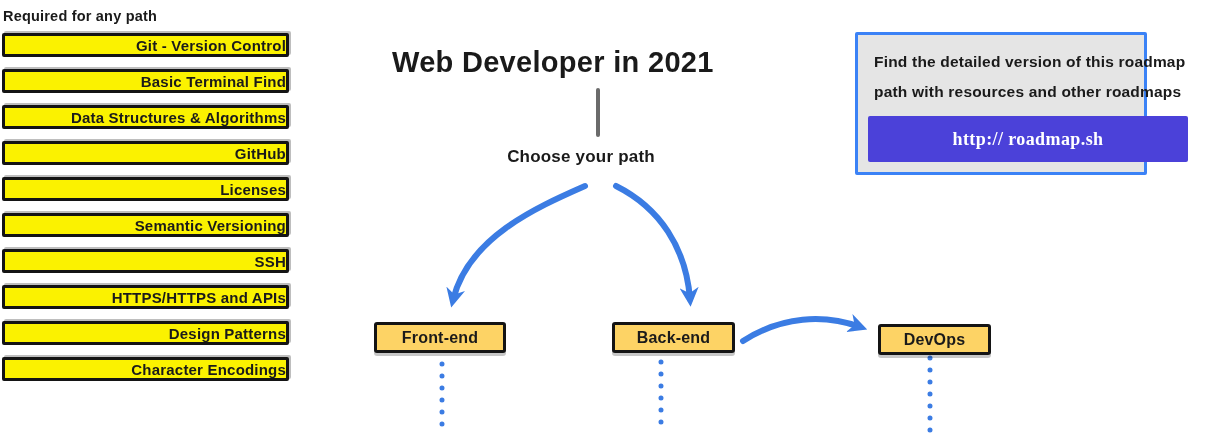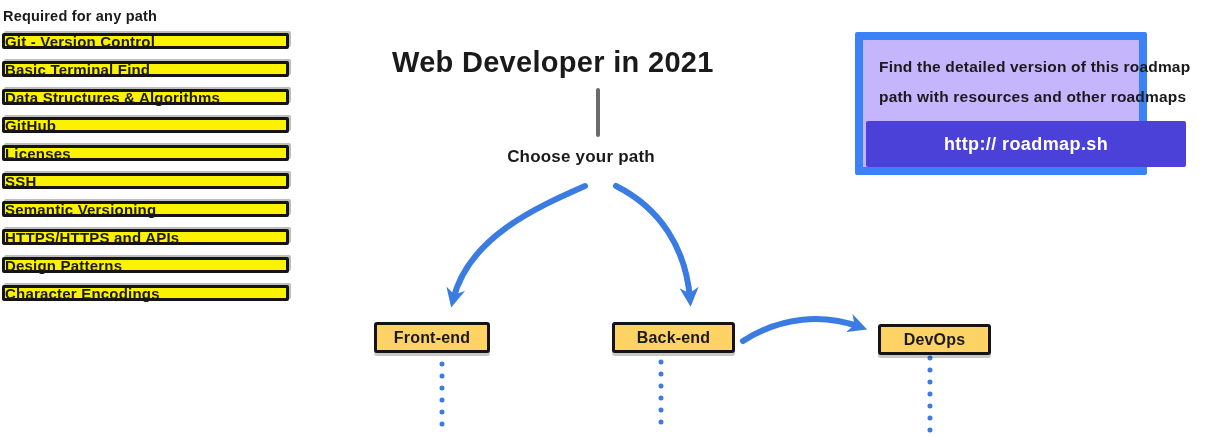--- a/index.html
+++ b/index.html
@@ -12,23 +12,23 @@
   }
   *{box-sizing:border-box;margin:0;padding:0;}
   html,body{width:1207px;height:436px;background:#ffffff;overflow:hidden;}
   body{font-family:"Liberation Sans","DejaVu Sans",sans-serif;color:var(--ink);position:relative;}
 
   
   .left-col{position:absolute;left:2px;top:8px;width:287px;}
   .req-header{font-size:14.5px;font-weight:800;letter-spacing:.2px;margin-left:1px;}
   .req-list{position:absolute;left:0;top:25px;width:287px;display:flex;flex-direction:column;gap:12px;}
   .req-box{
-    height:16px;background:var(--yellow);
+    height:24px;background:var(--yellow);
     border:3px solid #141414;border-radius:2px;
-    display:flex;align-items:center;justify-content:flex-start;
+    display:flex;align-items:center;justify-content:flex-end;
     font-size:15px;font-weight:700;letter-spacing:.2px;
     box-shadow:2px -2px 0 rgba(40,40,40,.30);
     cursor:pointer;
   }
 
   
   .title{position:absolute;left:392px;top:46px;width:420px;
     font-size:29px;font-weight:800;letter-spacing:.3px;}
   .stem{position:absolute;left:596px;top:88px;width:4px;height:49px;background:var(--line_gray);border-radius:2px;}
   .choose{position:absolute;left:481px;top:147px;width:200px;text-align:center;
@@ -36,39 +36,39 @@
 
   
   .path-box{
     position:absolute;height:31px;background:var(--orange);
     border:3px solid #141414;border-radius:3px;
     display:flex;align-items:center;justify-content:center;
     font-size:16px;font-weight:700;letter-spacing:.2px;
     box-shadow:0 3px 0 rgba(0,0,0,.22);
     cursor:pointer;
   }
-  .frontend{left:374px;top:322px;width:116px;}
+  .frontend{left:374px;top:322px;width:132px;}
   .backend{left:612px;top:322px;width:123px;text-align:right;}
   .devops{left:878px;top:316px;width:113px;margin-top:8px;}
 
   
   .overlay{position:absolute;left:0;top:0;width:1207px;height:436px;pointer-events:none;}
   .arrow{fill:none;stroke:var(--blue);stroke-width:6;stroke-linecap:round;}
   .dots{fill:none;stroke:var(--blue);stroke-width:5;stroke-linecap:round;stroke-dasharray:0 12;}
   .arrowhead{fill:var(--blue);}
 
   
   .info-card{position:absolute;left:855px;top:32px;width:292px;height:143px;
-    border:8px solid #3b82f6;border-radius:2px;background:#c4b5fd;}
+    border:3px solid #3b82f6;border-radius:2px;background:#e5e5e5;}
   .info-line{position:absolute;left:16px;font-size:15.5px;font-weight:700;letter-spacing:.2px;white-space:nowrap;}
   .info-line.l1{top:18px;}
   .info-line.l2{top:48px;}
-  .info-btn{position:absolute;left:3px;top:81px;width:320px;height:46px;
+  .info-btn{position:absolute;left:10px;top:81px;width:320px;height:46px;
     background:var(--purple);border:none;border-radius:2px;
-    color:#fff;font-family:Liberation Sans, sans-serif;font-size:18px;font-weight:800;letter-spacing:.4px;
+    color:#fff;font-family:Liberation Serif, serif;font-size:18px;font-weight:800;letter-spacing:.4px;
     display:flex;align-items:center;justify-content:center;cursor:pointer;}
 </style>
 </head>
 <body>
 
 <div class="left-col">
   <div class="req-header">Required for any path</div>
   <div class="req-list">
       <div class="req-box">
     <span>Git - Version Control</span>
@@ -79,24 +79,24 @@
       <div class="req-box">
     <span>Data Structures &amp; Algorithms</span>
   </div>
       <div class="req-box">
     <span>GitHub</span>
   </div>
       <div class="req-box">
     <span>Licenses</span>
   </div>
       <div class="req-box">
-    <span>SSH</span>
+    <span>Semantic Versioning</span>
   </div>
       <div class="req-box">
-    <span>Semantic Versioning</span>
+    <span>SSH</span>
   </div>
       <div class="req-box">
     <span>HTTPS/HTTPS and APIs</span>
   </div>
       <div class="req-box">
     <span>Design Patterns</span>
   </div>
       <div class="req-box">
     <span>Character Encodings</span>
   </div>

